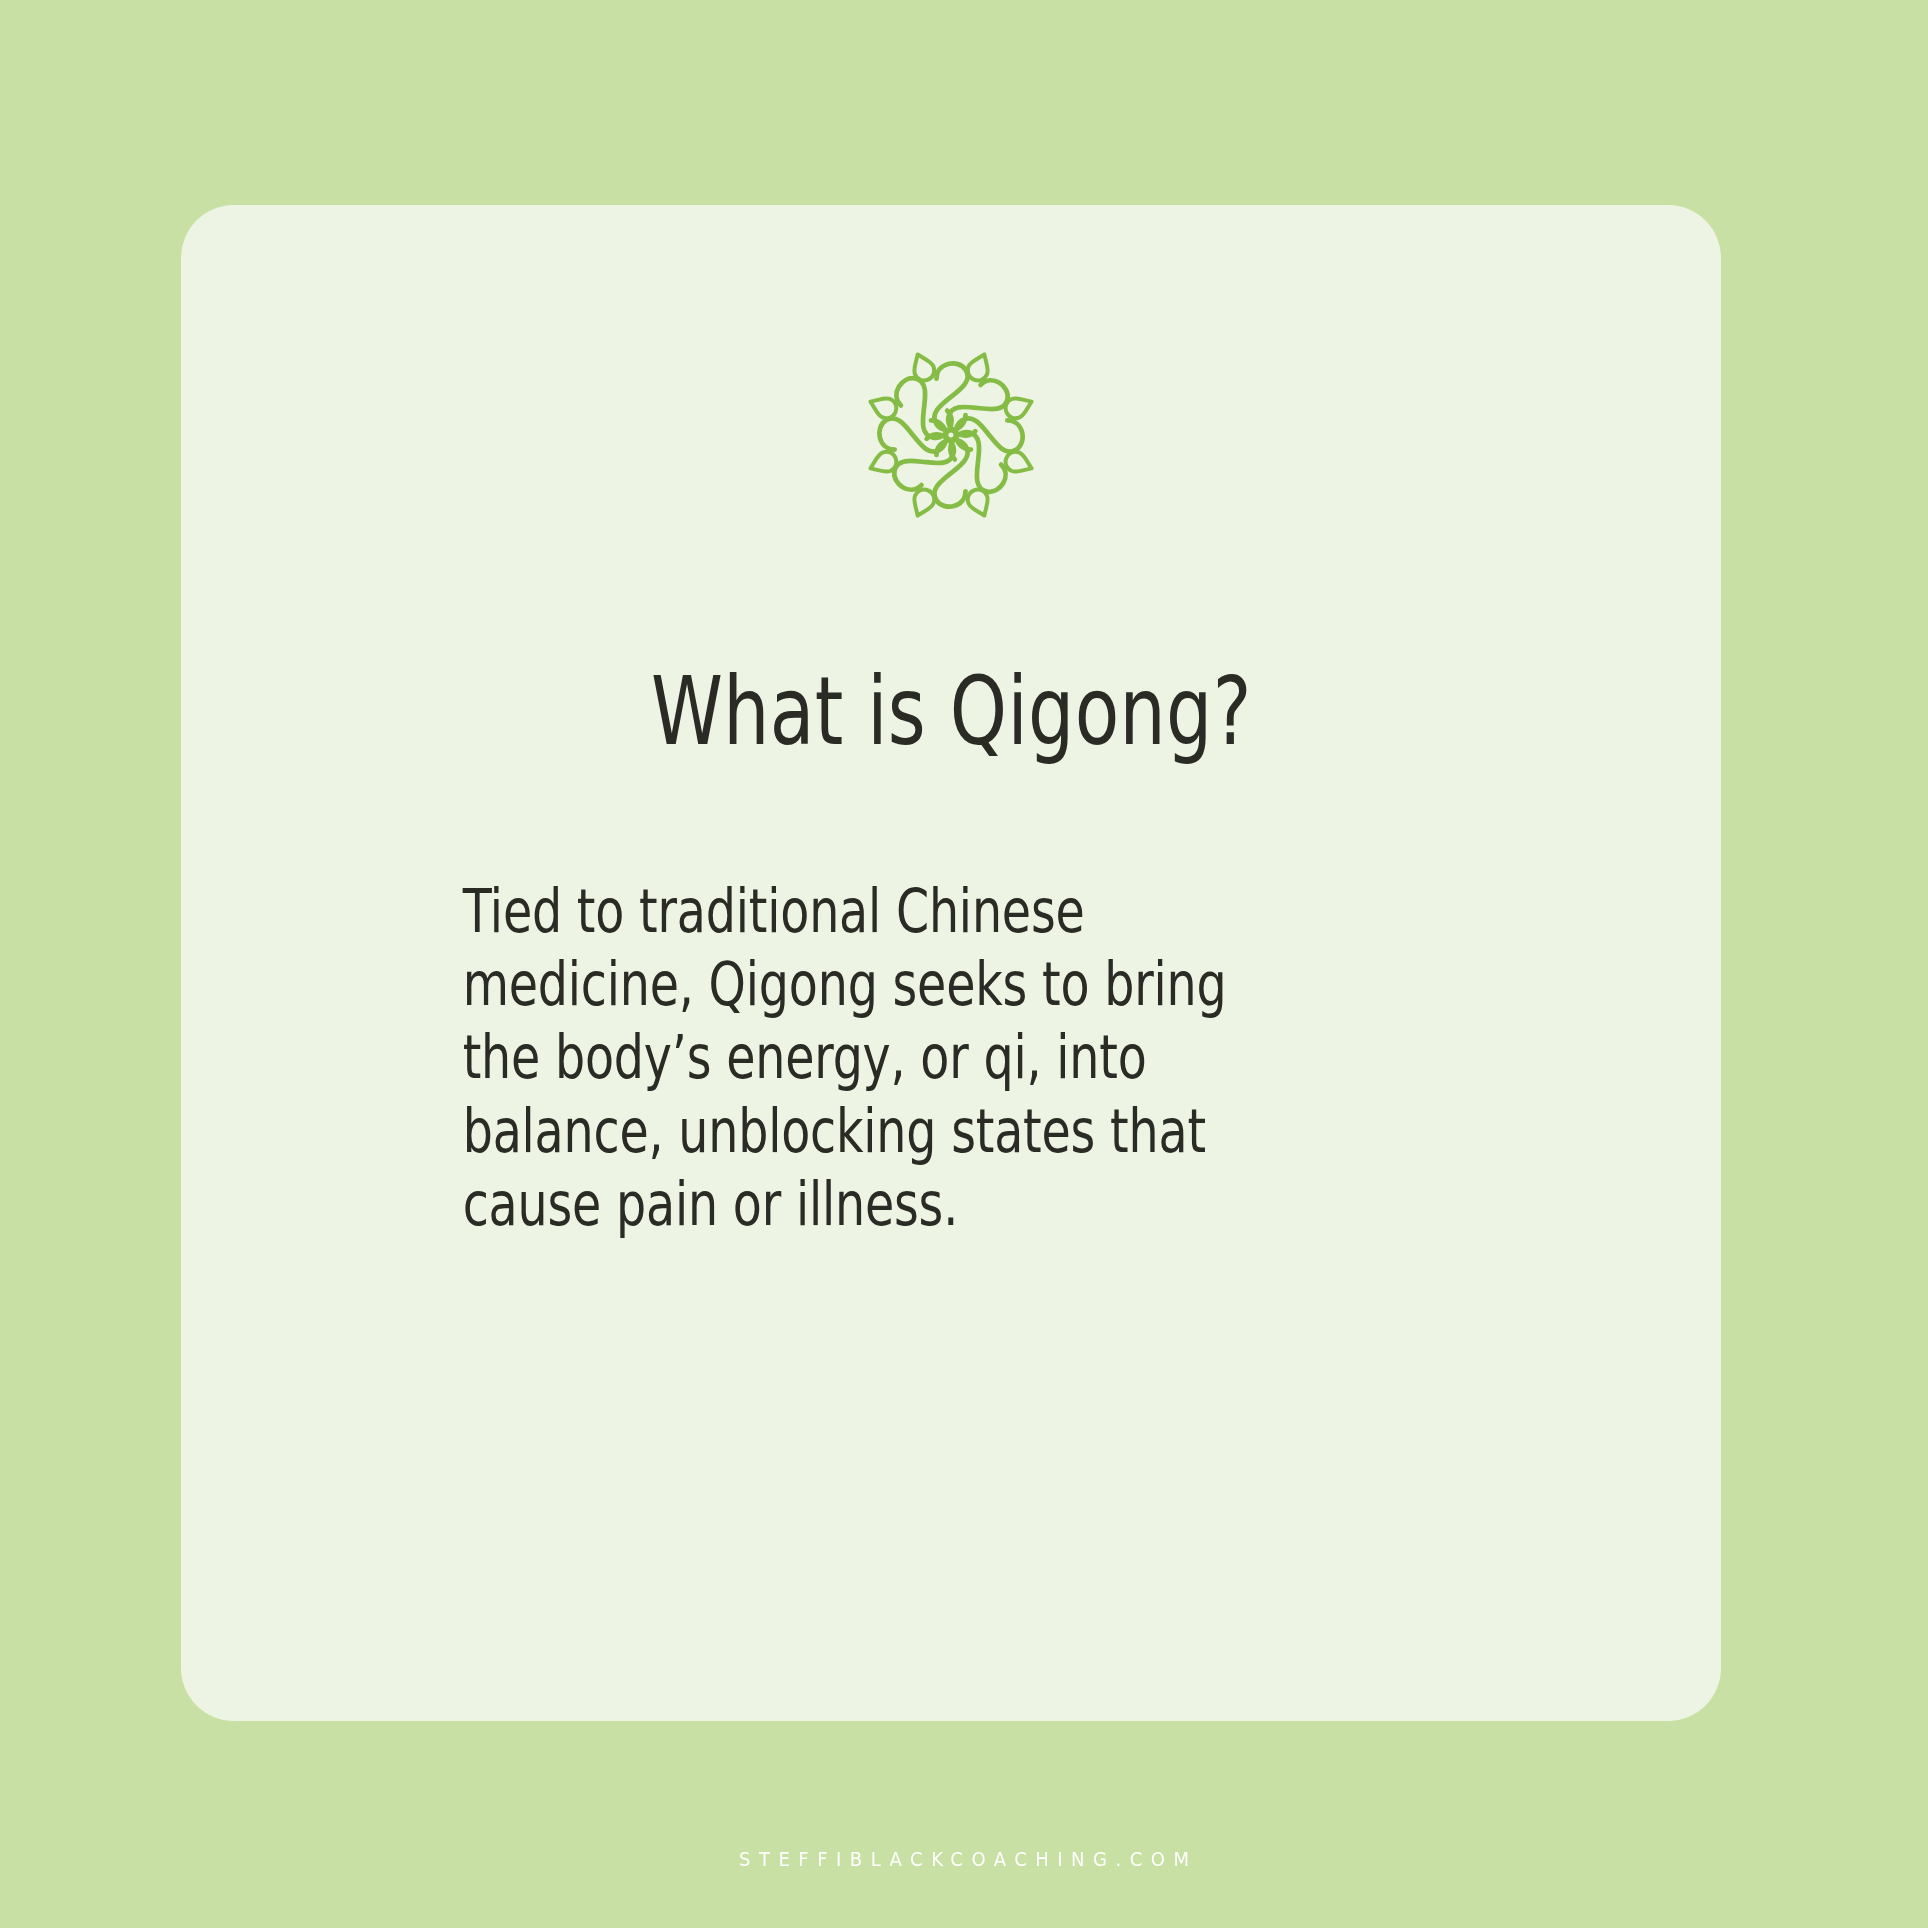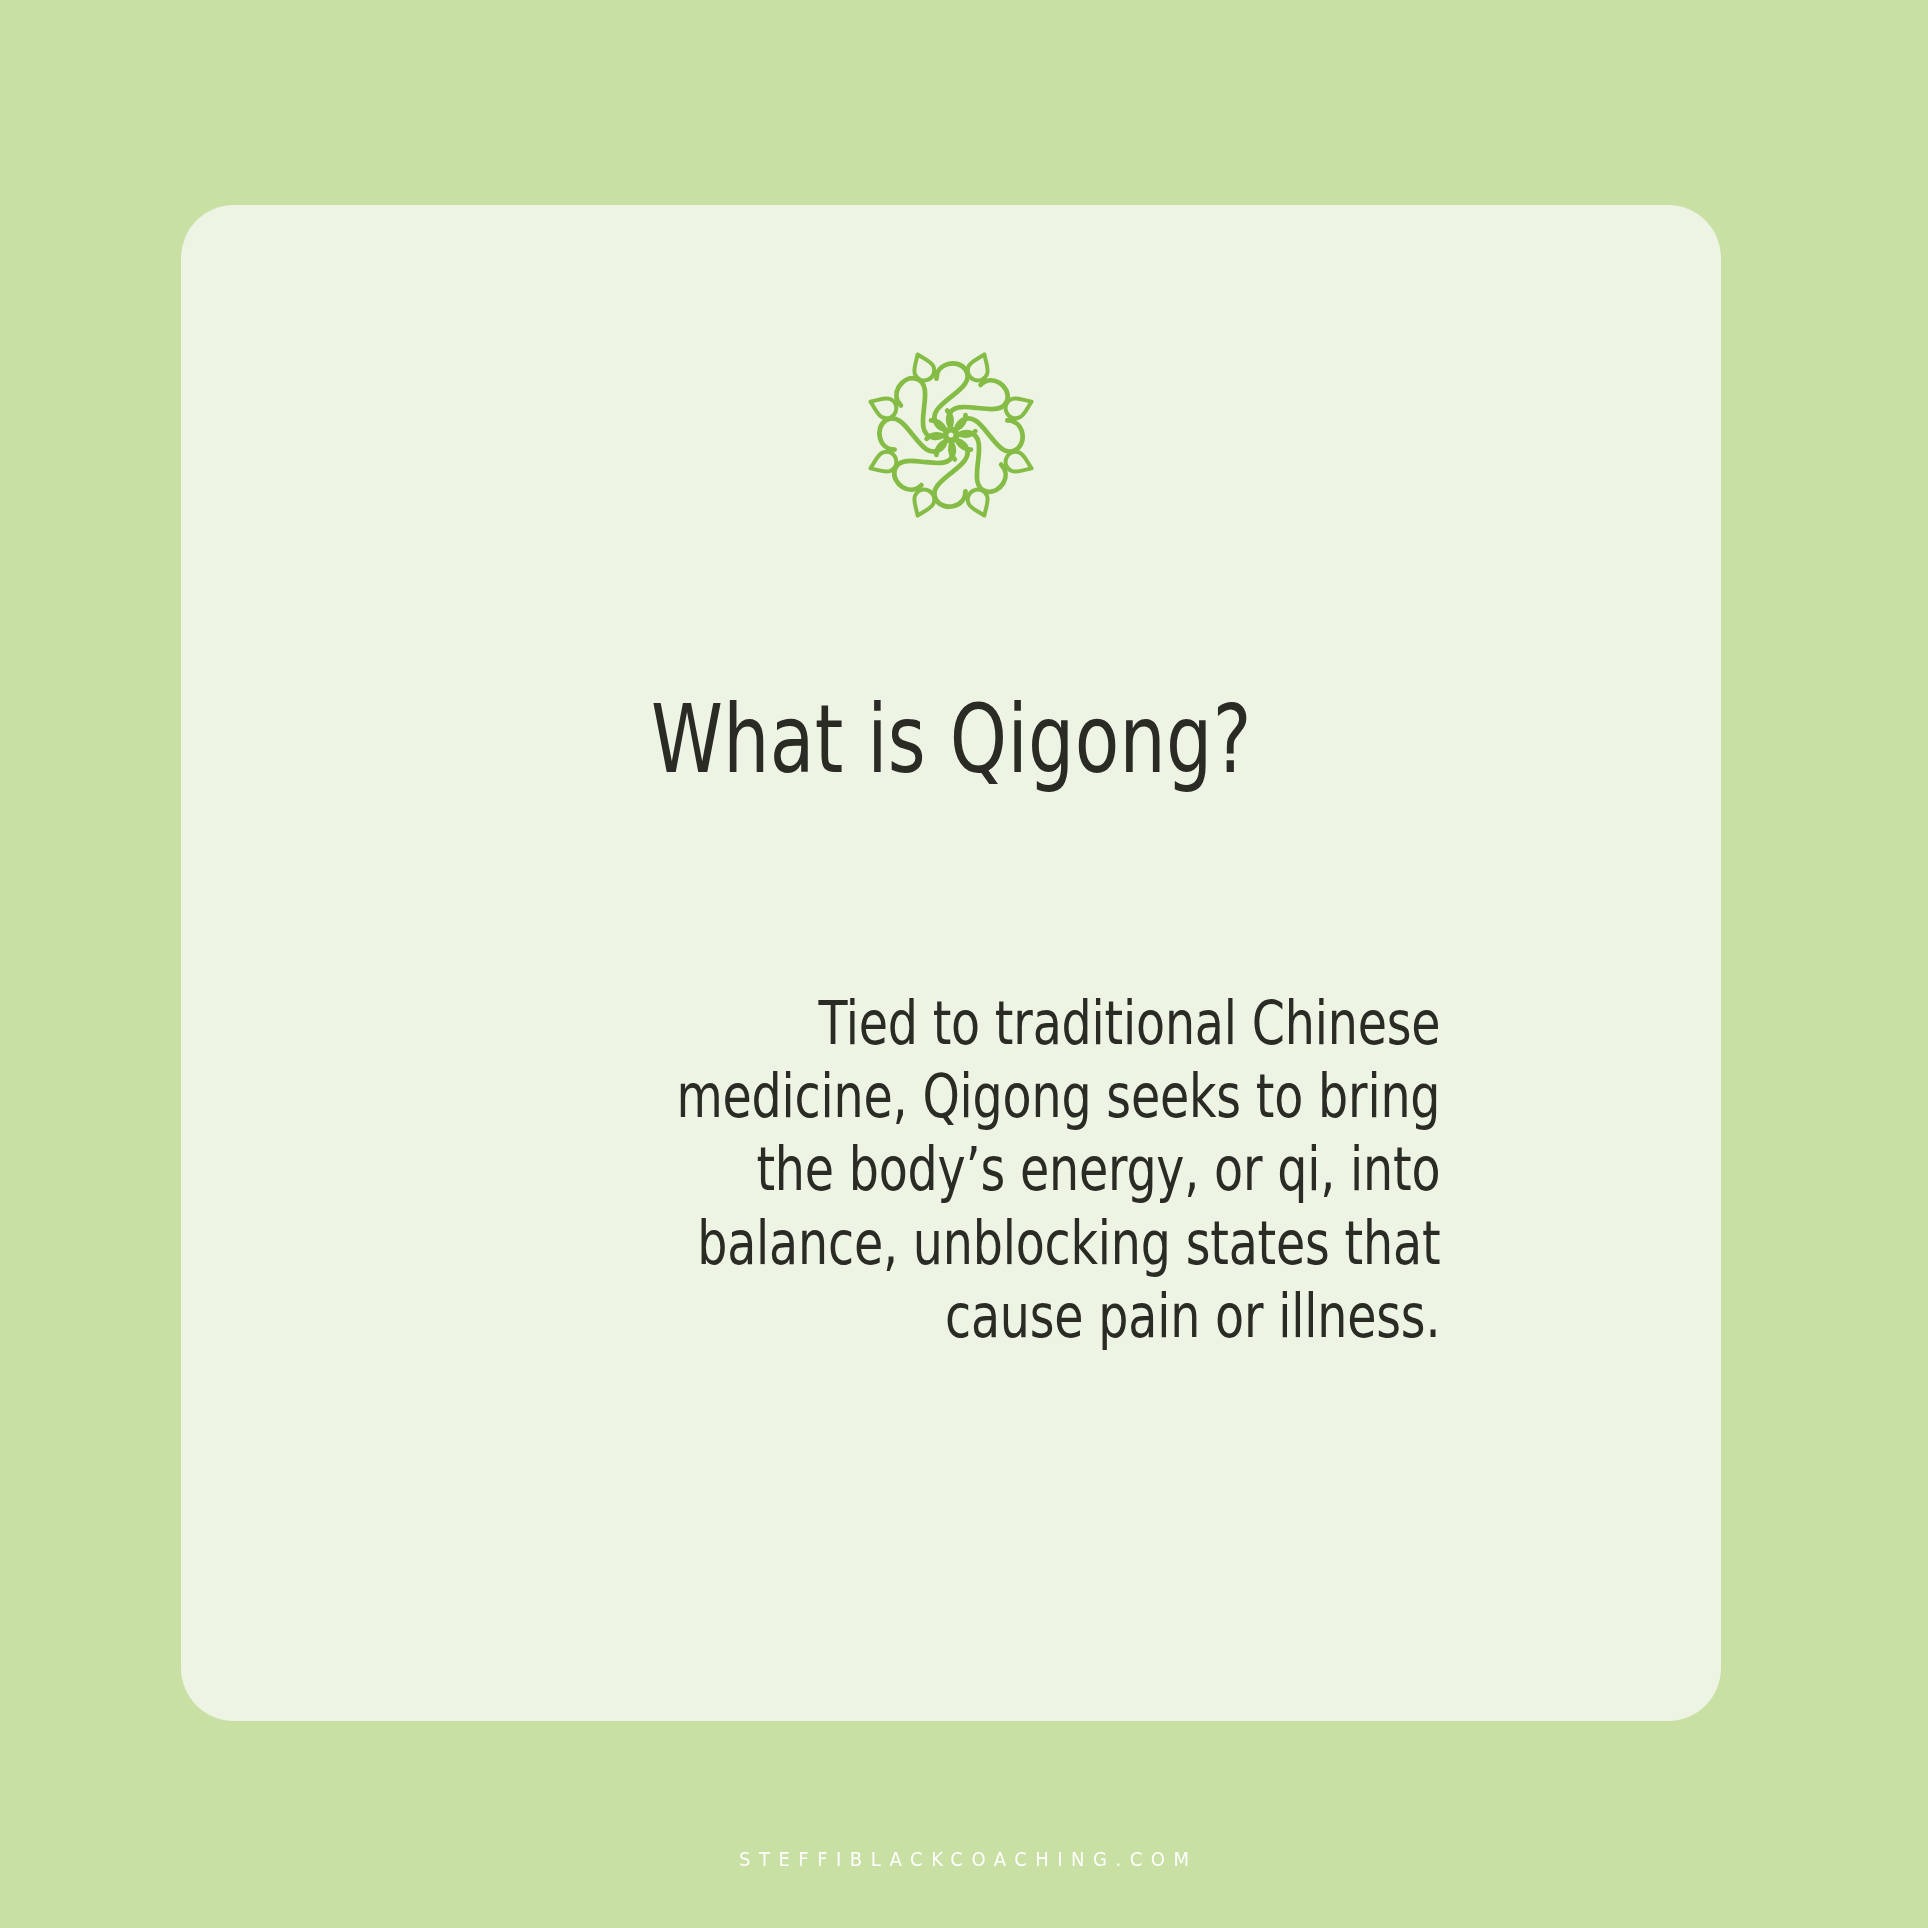--- a/index.html
+++ b/index.html
@@ -27,21 +27,20 @@
     left: 181px;
     top: 205px;
     width: 1540px;
     height: 1516px;
     background: #edf4e4;
     border-radius: 53px;
     box-sizing: border-box;
     display: flex;
     flex-direction: column;
     align-items: center;
-    gap: 28px;
   }
 
   
   #logo-wrap {
     margin-top: 121px;
     width: 218px;
     height: 218px;
     display: block;
   }
   #logo-svg {
@@ -60,23 +59,23 @@
     letter-spacing: 0.5px;
     color: #2b2b26;
     text-align: center;
     white-space: nowrap;
     transform: scaleX(0.86);
     transform-origin: center center;
   }
 
   
   #body-copy {
-    margin-top: 109px;
+    margin-top: 53px;
     width: 1111px;
-    text-align: right;
+    text-align: left;
     color: #2b2b26;
     font-family: "DejaVu Sans Condensed", "Liberation Sans Narrow", "Liberation Sans", sans-serif;
     font-weight: 400;
     font-size: 60px;
     line-height: 1.22;
     letter-spacing: -0.2px;
   }
   #body-copy .bline {
     display: block;
     white-space: nowrap;

